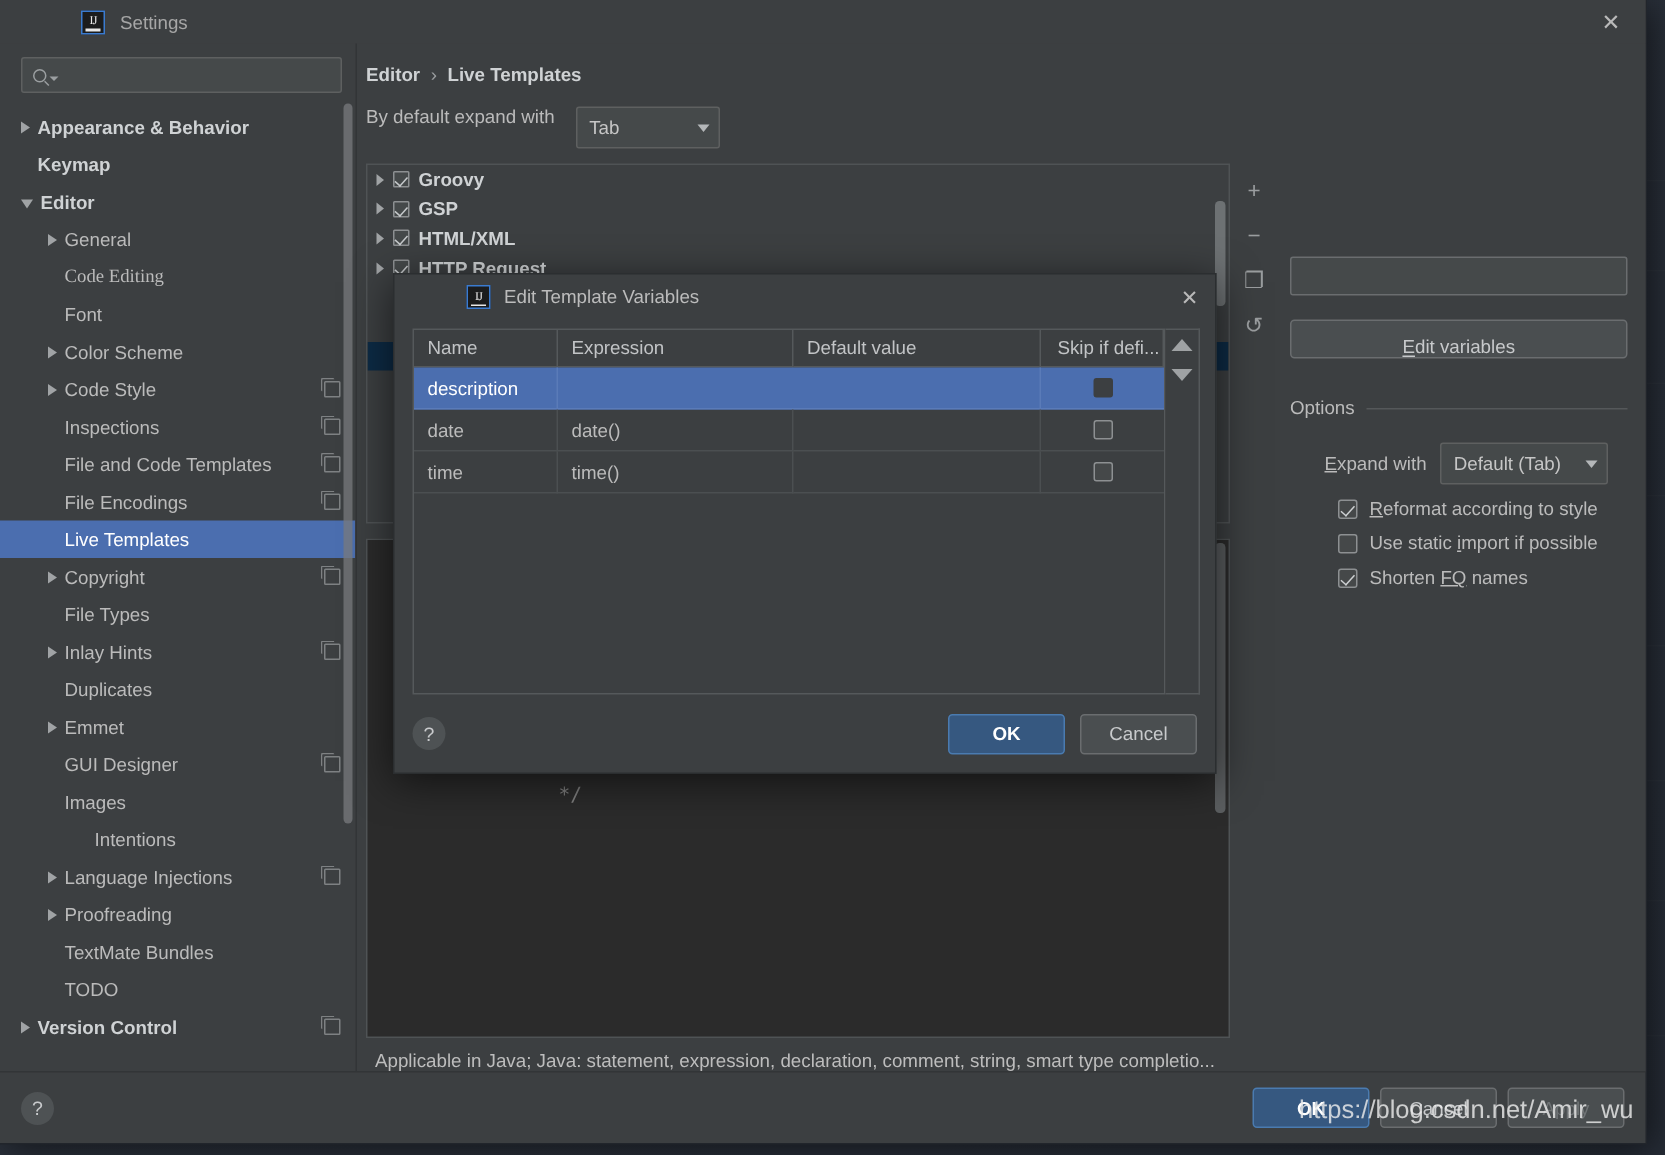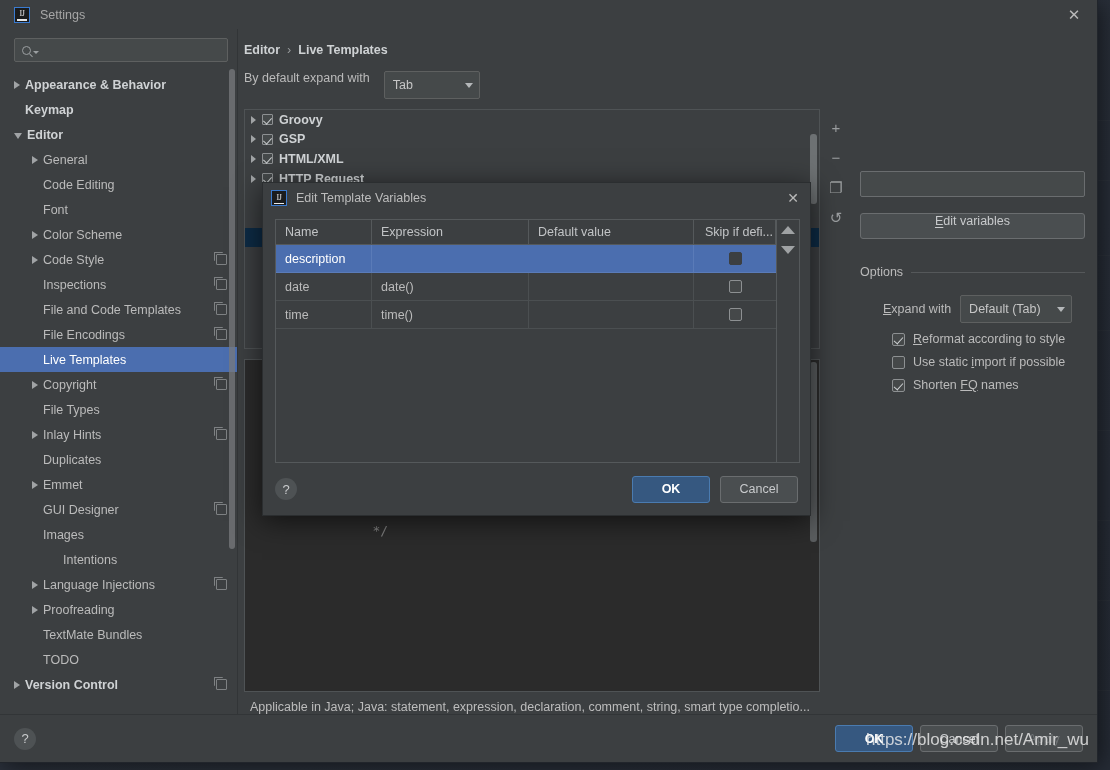--- a/index.html
+++ b/index.html
@@ -28,20 +28,21 @@
   #title-bar {
     height: 29px; background: #3c3f41;
     display: flex; align-items: center; padding: 0 0 0 14px;
     flex: 0 0 29px;
   }
   .ij-logo {
     width: 16px; height: 16px; background: #1b1c1d;
     border: 1.5px solid #3a7bd0; position: relative;
     display: inline-flex; align-items: center; justify-content: center;
     flex: 0 0 16px;
+    margin-left: 40px;
   }
   .ij-logo span {
     font-size: 8px; color: #e8e8e8; font-family: "Liberation Serif", serif;
     letter-spacing: -.5px; line-height: 1; margin-top: -1px;
   }
   .ij-logo::after{
     content:""; position:absolute; left:2px; right:2px; bottom:1px; height:1.5px; background:#e8e8e8;
   }
   #title-text { margin-left: 10px; font-size: 12.5px; color: #a6a6a6; }
   #title-close {
@@ -194,21 +195,21 @@
     width: 245px; flex: 0 0 245px; padding: 0 12px 0 8px;
     display: flex; flex-direction: column;
   }
   #opt-input {
     height: 26px; margin-top: 62px; background: #45494a;
     border: 1px solid #6a6d6f; border-radius: 2px;
   }
   #edit-vars-btn {
     margin-top: 16px; height: 26px; background: #4a4e50;
     border: 1px solid #6a6d6f; border-radius: 3px;
-    display: flex; align-items: flex-start; justify-content: center;
+    display: flex; align-items: flex-end; justify-content: center;
     font-size: 12.5px; color: #c8cacc;
   }
   #edit-vars-btn u { text-underline-offset: 2px; }
   #options-legend {
     margin-top: 26px; display: flex; align-items: center; gap: 8px;
     font-size: 12.5px; color: #bbbbbb;
   }
   #options-legend .rule { flex: 1; height: 1px; background: #55585a; }
   #expand-with-row {
     margin-top: 16px; display: flex; align-items: center; gap: 9px;
@@ -362,21 +363,21 @@
             <span class="label">Keymap</span>
           </div>
           <div class="tree-item bold" style="padding-left: 14px;">
             <span class="arrow down"></span>
             <span class="label">Editor</span>
           </div>
           <div class="tree-item" style="padding-left: 32px;">
             <span class="arrow"></span>
             <span class="label">General</span>
           </div>
-          <div class="tree-item" style="padding-left: 32px;">
+          <div class="tree-item" style="padding-left: 32px; font-family: Liberation Serif, serif;">
             <span class="arrow hidden"></span>
             <span class="label">Code Editing</span>
           </div>
           <div class="tree-item" style="padding-left: 32px;">
             <span class="arrow hidden"></span>
             <span class="label">Font</span>
           </div>
           <div class="tree-item" style="padding-left: 32px;">
             <span class="arrow"></span>
             <span class="label">Color Scheme</span>

